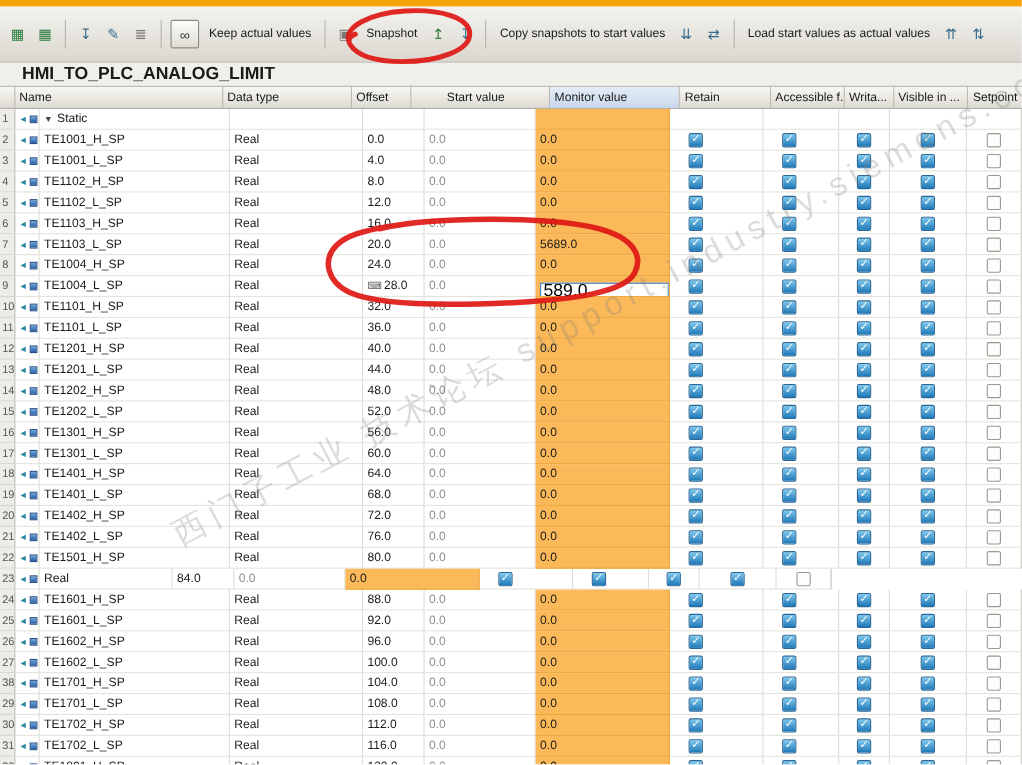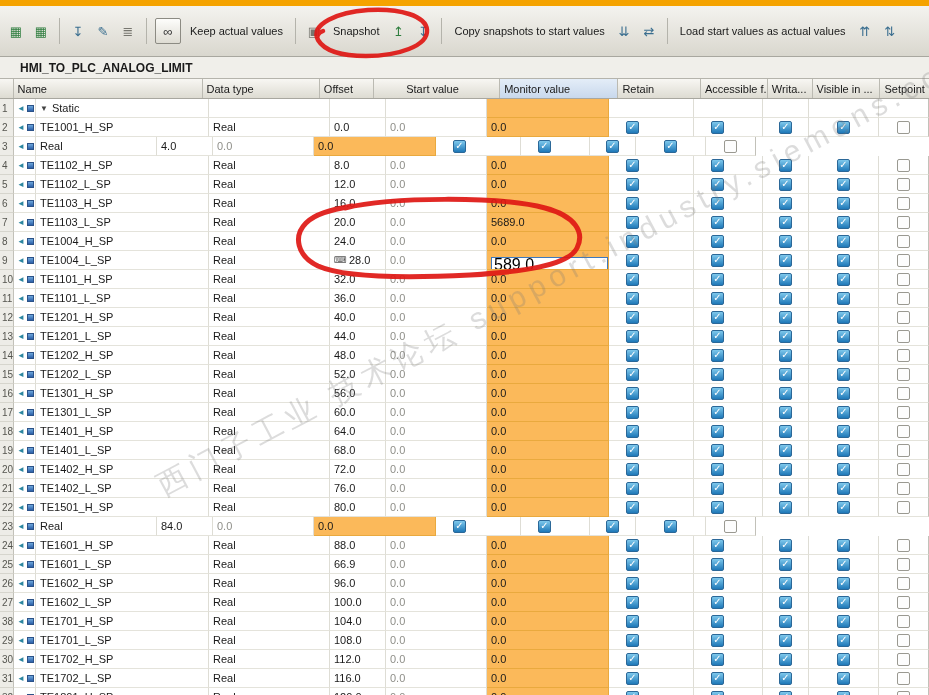--- a/index.html
+++ b/index.html
@@ -16,21 +16,21 @@
          font-size:13px;cursor:pointer;color:#3A6E8F;}
   .tb-ic.green{color:#2F7E3F;}
   .tb-ic.gray{color:#77766F;}
   .tb-ic.boxed{border:1px solid #8C8B83;background:linear-gradient(#FDFDFB,#DEDCD3);
                width:24px;height:24px;border-radius:2px;color:#333;}
   .sep{width:1px;height:26px;background:#B4B3AB;margin:0 3px;}
   .tb-label{padding:0 4px;white-space:nowrap;cursor:pointer;}
 
   
   .titlebar{height:21px;display:flex;align-items:center;padding-left:20px;background:#F0EFEA;
-            font-weight:bold;font-size:12px;}
+            font-weight:bold;font-size:16px;}
 
   
   .thead{display:flex;height:19px;background:linear-gradient(#F8F7F3,#DDDBD2);
          border-top:1px solid #B5B4AC;border-bottom:1px solid #A8A79F;}
   .th{display:flex;align-items:center;padding-left:4px;border-right:1px solid #BBBAB2;
       box-sizing:border-box;overflow:hidden;white-space:nowrap;}
   .th.monitor{background:linear-gradient(#E4EDF8,#C8D8EC);}
   .h-num{width:14px;padding-left:0;}
   .h-name{width:195px;}
   .h-type{width:121px;}
@@ -181,20 +181,21 @@
     <div class="td c-set ck">
           <span class="cb off"></span>
         </div>
   </div>
       <div class="tr">
     <div class="td c-num">3</div>
     <div class="td c-icon">
       <span class="vic">◄</span>
       <span class="vsq"></span>
     </div>
+    <div class="td c-name">TE1001_L_SP</div>
     <div class="td c-type">Real</div>
     <div class="td c-offset">4.0</div>
     <div class="td c-start">0.0</div>
     <div class="td c-monitor">0.0</div>
     <div class="td c-retain ck ck-left">
           <span class="cb on">✓</span>
         </div>
     <div class="td c-acc ck ck-left">
           <span class="cb on">✓</span>
         </div>
@@ -777,21 +778,21 @@
         </div>
   </div>
       <div class="tr">
     <div class="td c-num">25</div>
     <div class="td c-icon">
       <span class="vic">◄</span>
       <span class="vsq"></span>
     </div>
     <div class="td c-name">TE1601_L_SP</div>
     <div class="td c-type">Real</div>
-    <div class="td c-offset">66.9</div>
+    <div class="td c-offset">92.0</div>
     <div class="td c-start">0.0</div>
     <div class="td c-monitor">0.0</div>
     <div class="td c-retain ck ck-left">
           <span class="cb on">✓</span>
         </div>
     <div class="td c-acc ck ck-left">
           <span class="cb on">✓</span>
         </div>
     <div class="td c-writ ck">
           <span class="cb on">✓</span>

